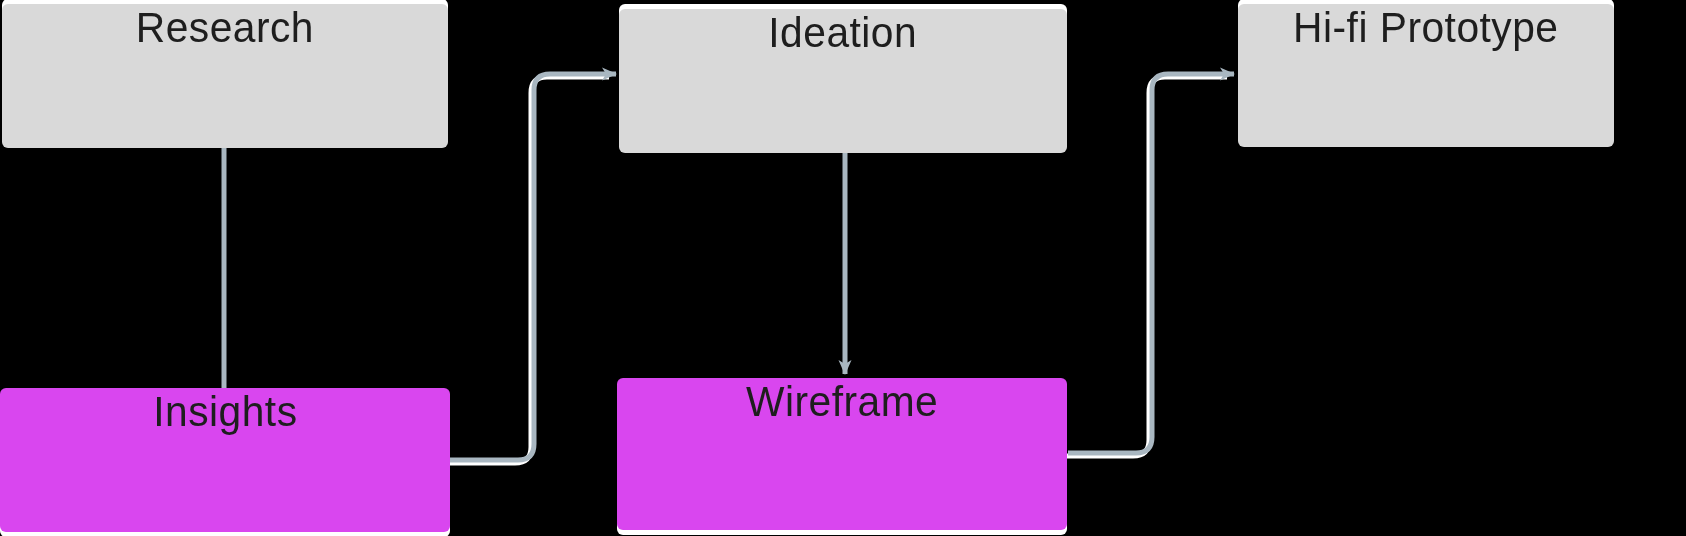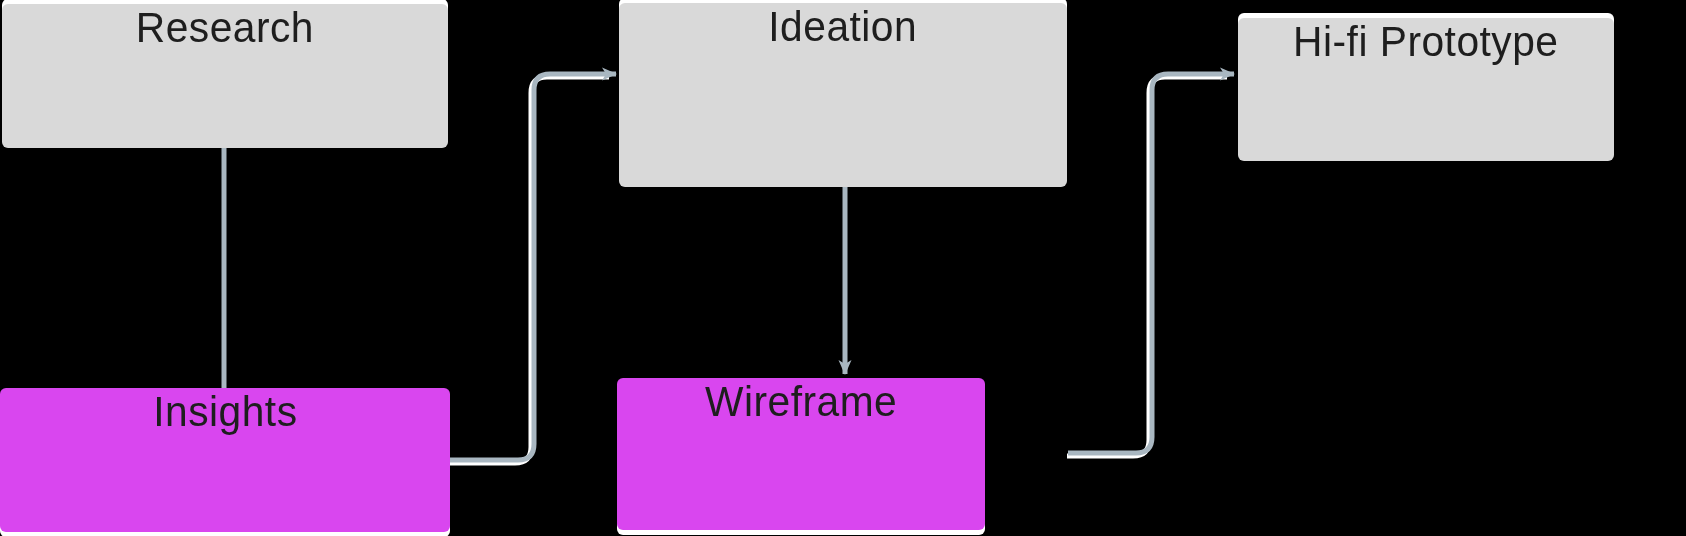--- a/index.html
+++ b/index.html
@@ -32,24 +32,24 @@
   .edge-bottom { box-shadow: 0 5px 0 0 #ffffff; }
   .node-label {
     font-size: 42px;
     font-weight: 400;
     color: #1e1e1e;
     letter-spacing: 0.5px;
     white-space: nowrap;
     transform: scaleX(0.97);
   }
   #node-research  { left: 2px;    top: 4px;   width: 446px; height: 144px; }
-  #node-ideation  { left: 619px;  top: 3px;   width: 448px; height: 184px; }
-  #node-hifi      { left: 1238px; top: 18px;   width: 376px; height: 143px; }
+  #node-ideation  { left: 619px;  top: 9px;   width: 448px; height: 144px; }
+  #node-hifi      { left: 1238px; top: 4px;   width: 376px; height: 143px; }
   #node-insights  { left: 0px;    top: 388px; width: 450px; height: 144px; }
-  #node-wireframe { left: 617px;  top: 378px; width: 368px; height: 152px; }
+  #node-wireframe { left: 617px;  top: 378px; width: 450px; height: 152px; }
   .connector-layer {
     position: absolute;
     left: 0; top: 0;
     width: 1686px;
     height: 536px;
     pointer-events: none;
   }
   .edge-stroke {
     stroke: #a9b7c1;
     stroke-width: 5;

